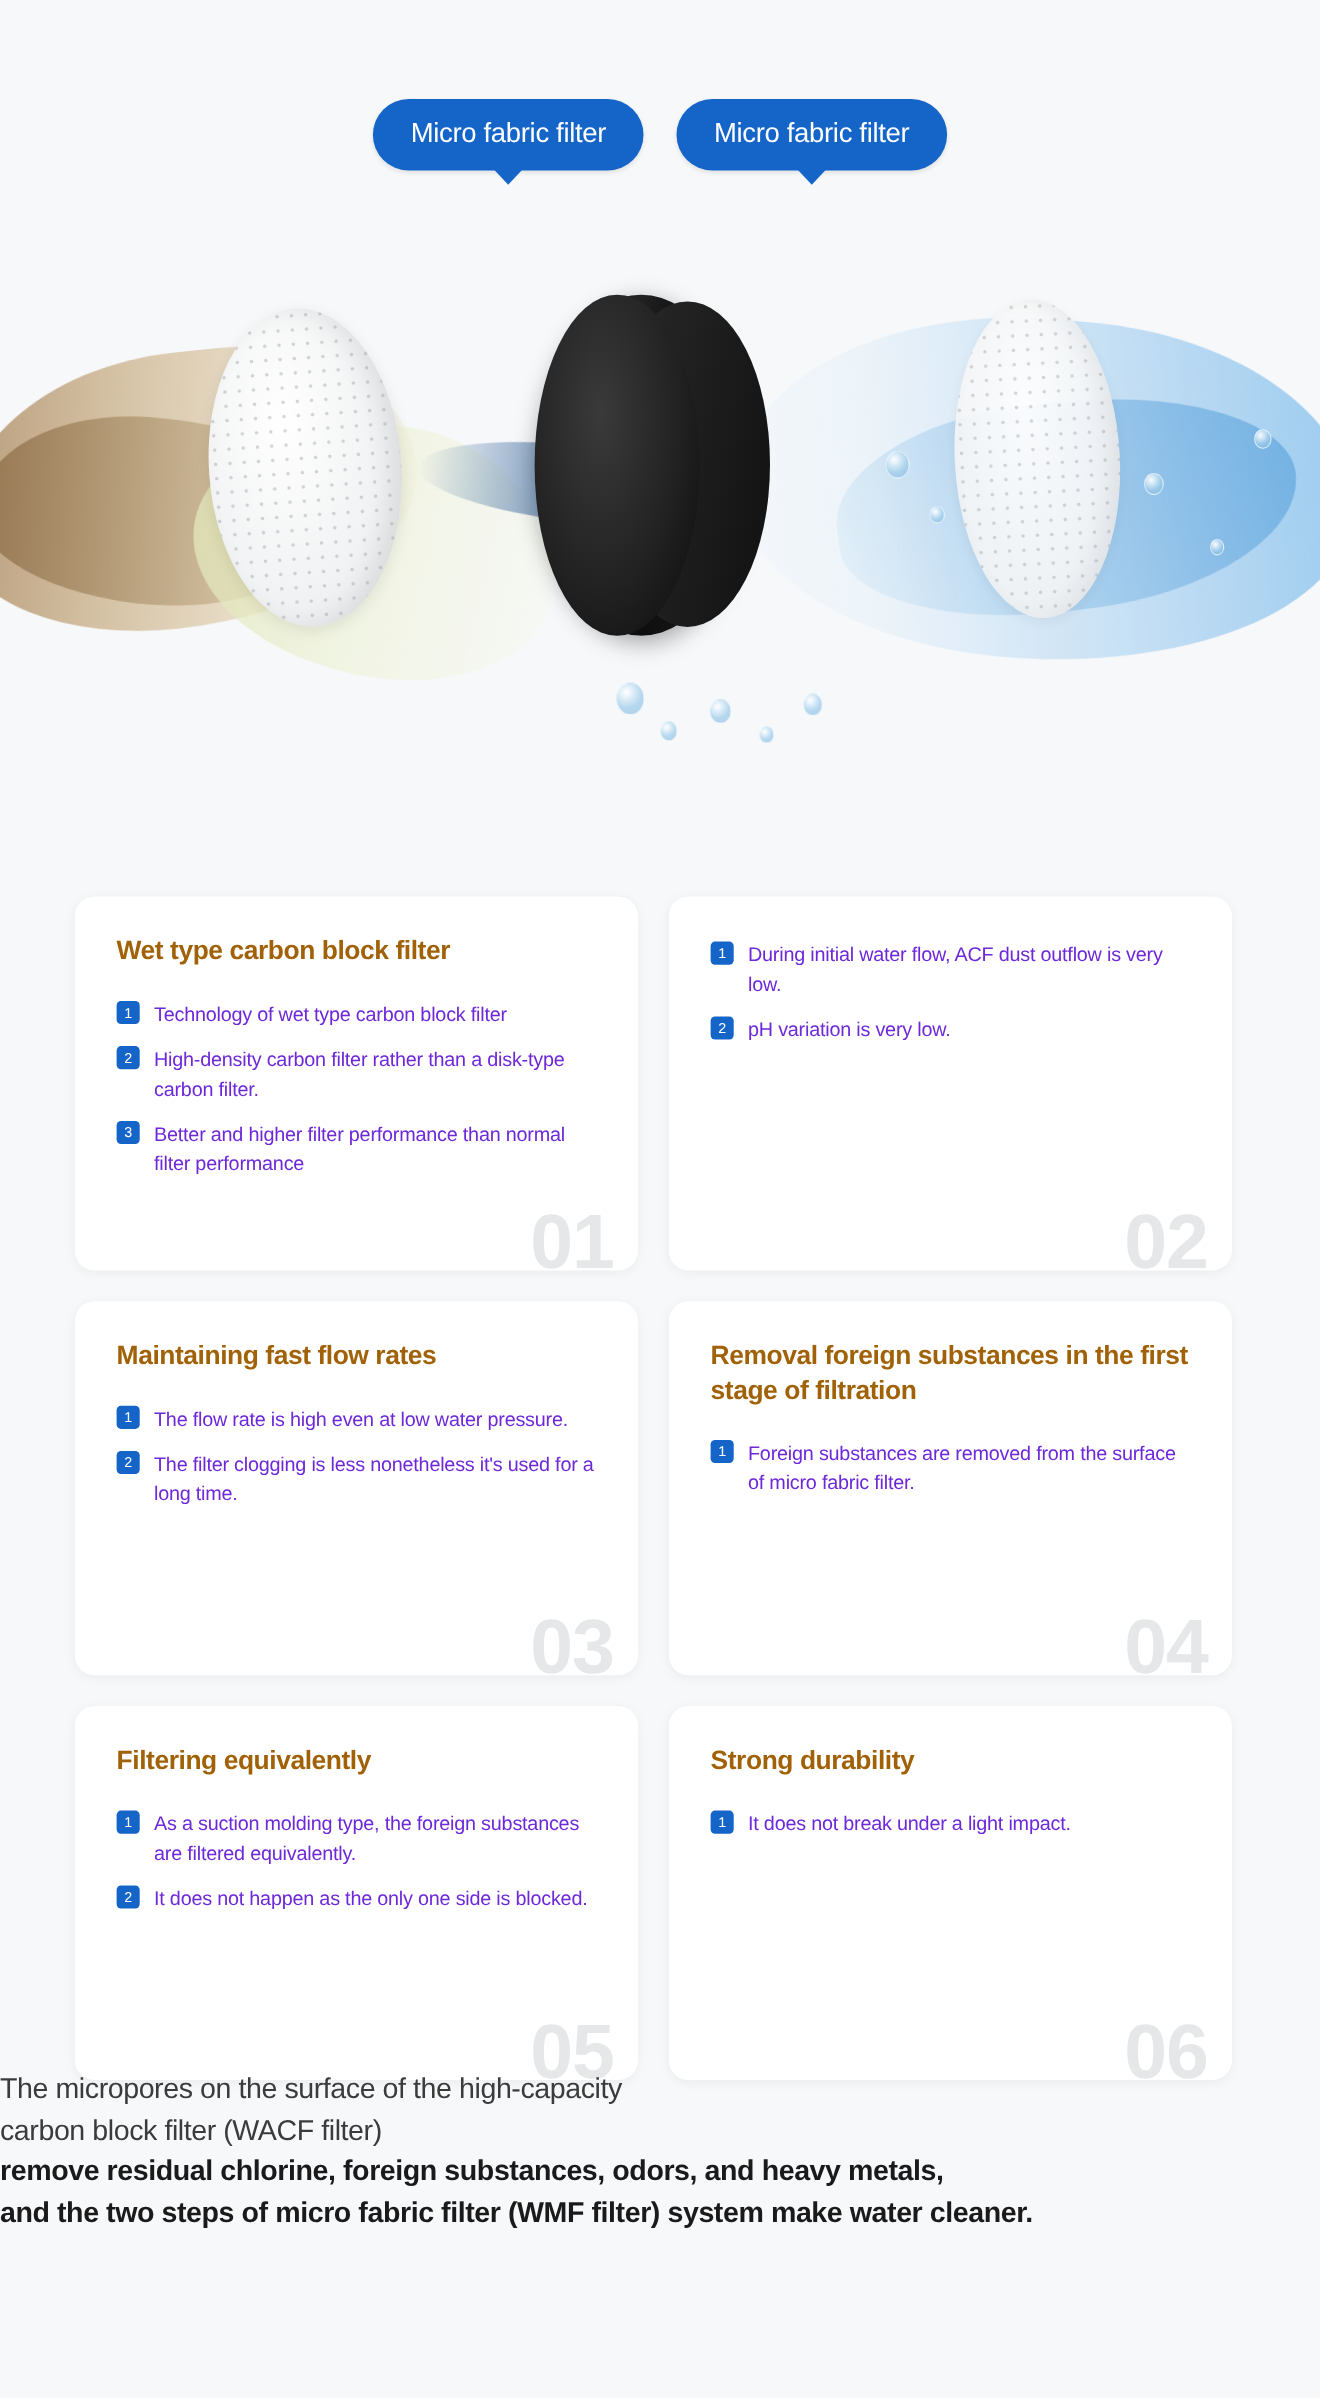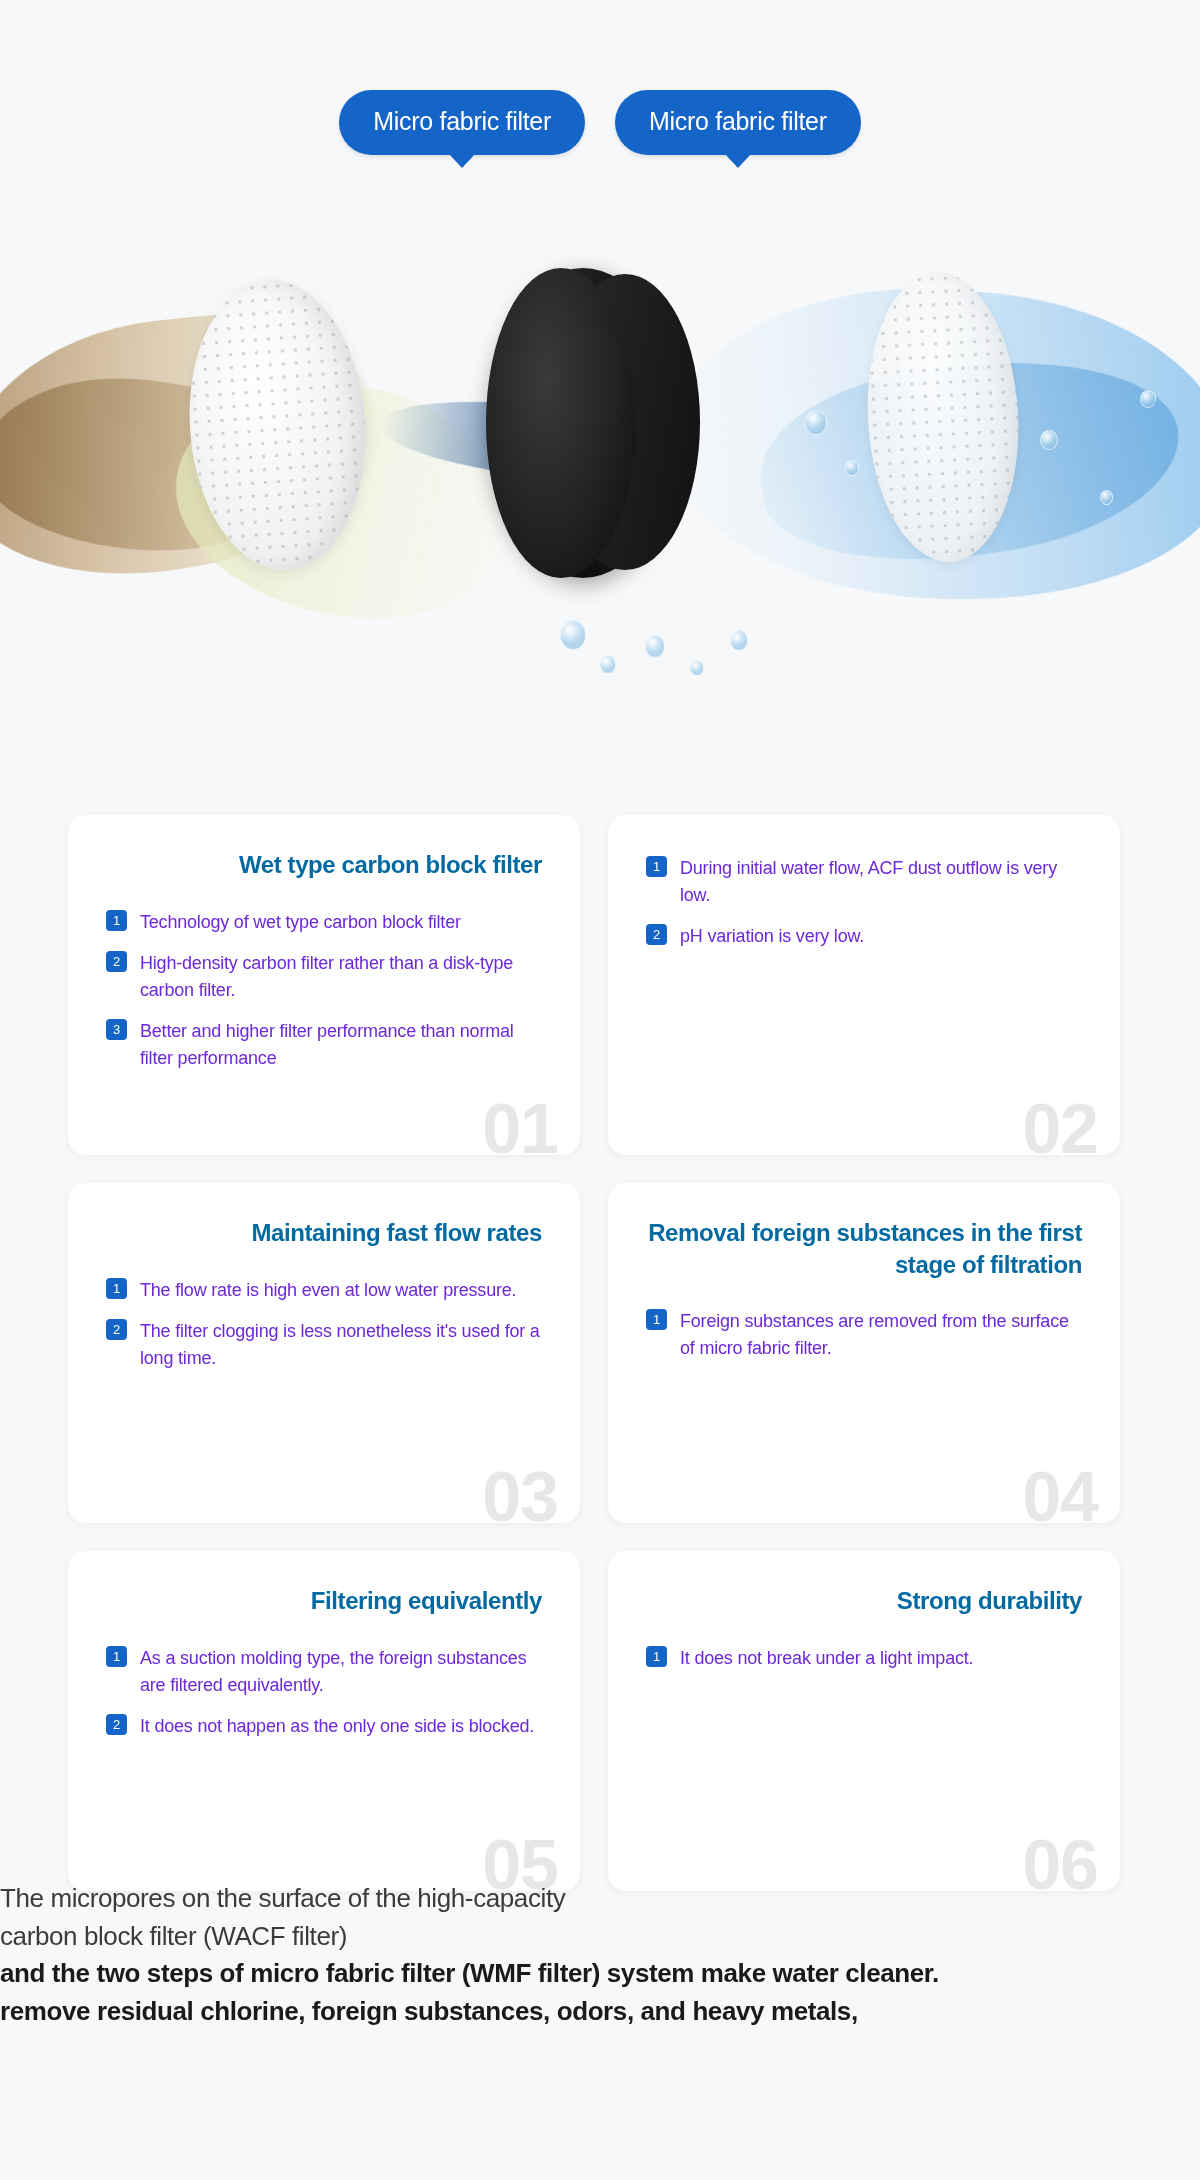--- a/index.html
+++ b/index.html
@@ -176,24 +176,24 @@
   .card {
     position: relative;
     background: #ffffff;
     border-radius: 18px;
     box-shadow: 0 2px 10px rgba(0,0,0,0.05);
     width: 512px;
     padding: 34px 38px 0 38px;
     overflow: hidden;
   }
   .card-title {
-    text-align: right;
+    text-align: left;
     font-size: 24px;
     font-weight: bold;
-    color: #0369a1;
+    color: #a16207;
     line-height: 1.32;
     letter-spacing: -0.4px;
     margin-bottom: 28px;
   }
   .bullets { margin-top: 6px; }
   .bullet {
     display: flex;
     align-items: flex-start;
     margin-bottom: 14px;
   }
@@ -381,15 +381,15 @@
       </div>
     </div>
     <div class="card-number">06</div>
   </div>
 
 </div>
 
 <div class="footer">
   <div class="footer-line">The micropores on the surface of the high-capacity</div>
   <div class="footer-line">carbon block filter (WACF filter)</div>
+  <div class="footer-line bold">remove residual chlorine, foreign substances, odors, and heavy metals,</div>
   <div class="footer-line bold">and the two steps of micro fabric filter (WMF filter) system make water cleaner.</div>
-  <div class="footer-line bold">remove residual chlorine, foreign substances, odors, and heavy metals,</div>
 </div>
 
 </body></html>

